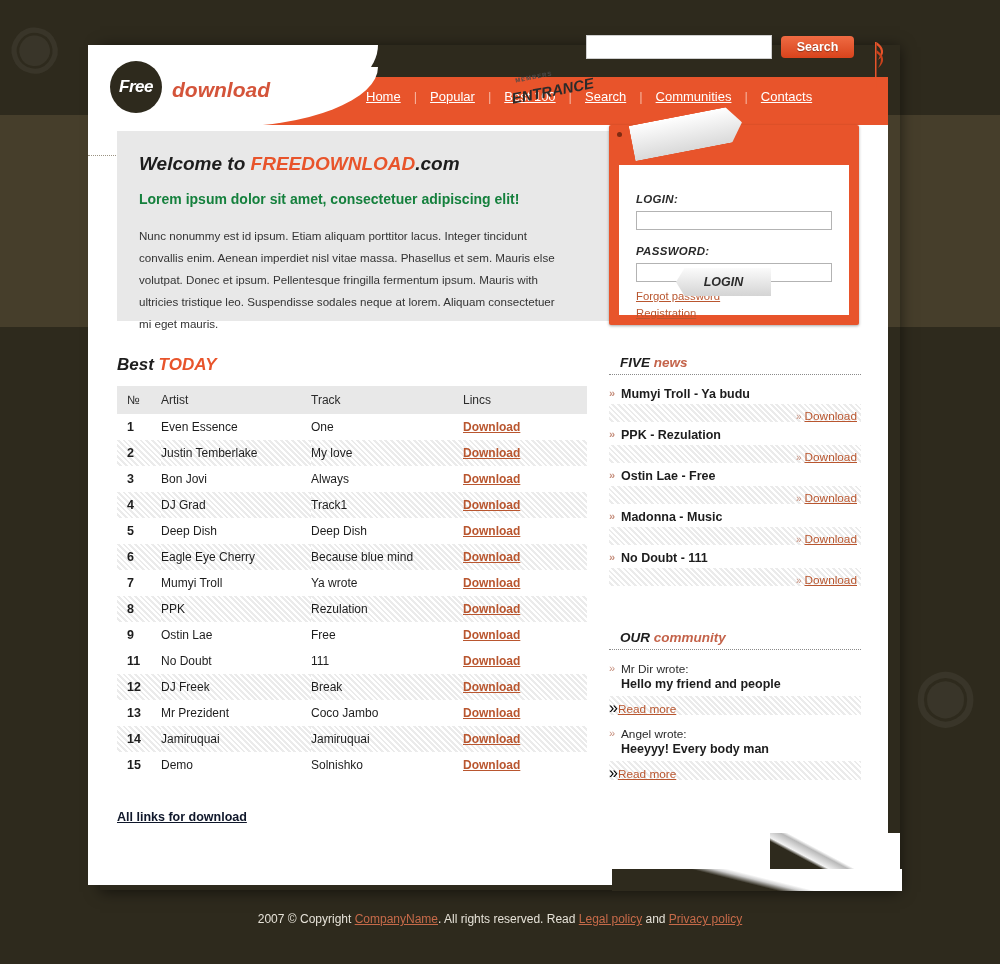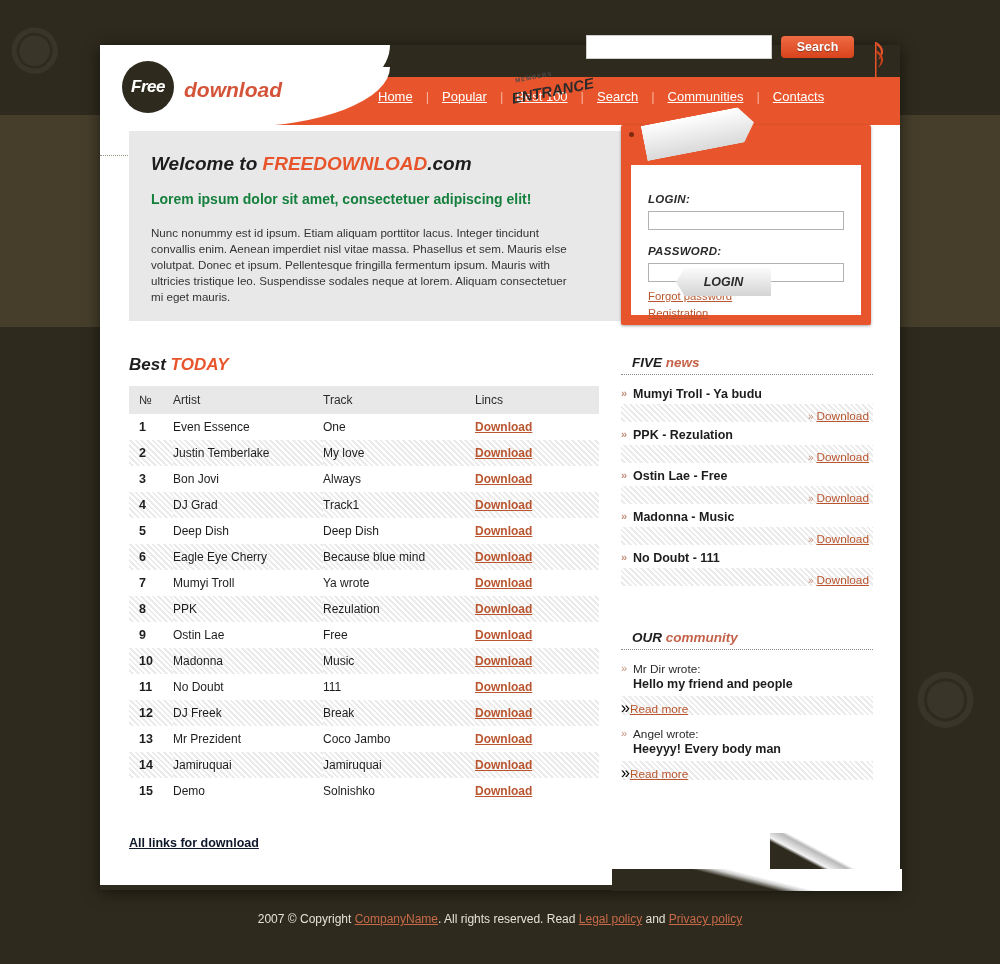--- a/index.html
+++ b/index.html
@@ -20,21 +20,21 @@
   
   .wm {
     position:absolute; color:rgba(255,255,255,0.055);
     font-size:58px; font-weight:bold; font-family:"Liberation Serif", serif;
     pointer-events:none; user-select:none; line-height:1;
   }
   .wm.dark { color:rgba(0,0,0,0.045); }
 
   
   #page {
-    position:absolute; left:100px; top:45px; width:800px; height:840px;
+    position:absolute; left:88px; top:45px; width:800px; height:840px;
     background:#ffffff;
     text-decoration:underline;
   }
   .page-shadow {
     position:absolute; left:100px; top:45px; width:800px; height:845px;
     box-shadow:0 2px 14px rgba(0,0,0,0.55);
     pointer-events:none;
   }
   
   .curl {
@@ -144,21 +144,21 @@
   .welcome h1 {
     margin:0 0 16px 0; font-size:19px; font-style:italic; font-weight:bold;
     color:#1d1d1d; letter-spacing:0px;
   }
   .welcome h1 .brand { color:#e8542b; }
   .welcome h1 .dotcom { color:#1d1d1d; }
   .welcome h2 {
     margin:0 0 18px 0; font-size:14px; font-weight:bold; color:#15803d;
   }
   .welcome p {
-    margin:0; font-size:11.6px; line-height:16px; color:#333; width:420px;
+    margin:0; font-size:11.6px; line-height:22px; color:#333; width:420px;
   }
 
   
   .login-box {
     position:absolute; left:521px; top:80px; width:250px; height:200px;
     background:#e8542b; border-radius:2px;
     box-shadow:0 1px 3px rgba(0,0,0,.35);
   }
   .login-inner {
     position:absolute; left:10px; top:40px; width:230px; height:150px;
@@ -423,26 +423,20 @@
             <td class="c2">PPK</td>
             <td class="c3">Rezulation</td>
             <td class="c4"><a class="dl">Download</a></td>
           </tr>
           <tr class="even">
             <td class="c1 num">9</td>
             <td class="c2">Ostin Lae</td>
             <td class="c3">Free</td>
             <td class="c4"><a class="dl">Download</a></td>
           </tr>
-          <tr class="odd">
-            <td class="c1 num">10</td>
-            <td class="c2">Madonna</td>
-            <td class="c3">Music</td>
-            <td class="c4"><a class="dl">Download</a></td>
-          </tr>
           <tr class="even">
             <td class="c1 num">11</td>
             <td class="c2">No Doubt</td>
             <td class="c3">111</td>
             <td class="c4"><a class="dl">Download</a></td>
           </tr>
           <tr class="odd">
             <td class="c1 num">12</td>
             <td class="c2">DJ Freek</td>
             <td class="c3">Break</td>

